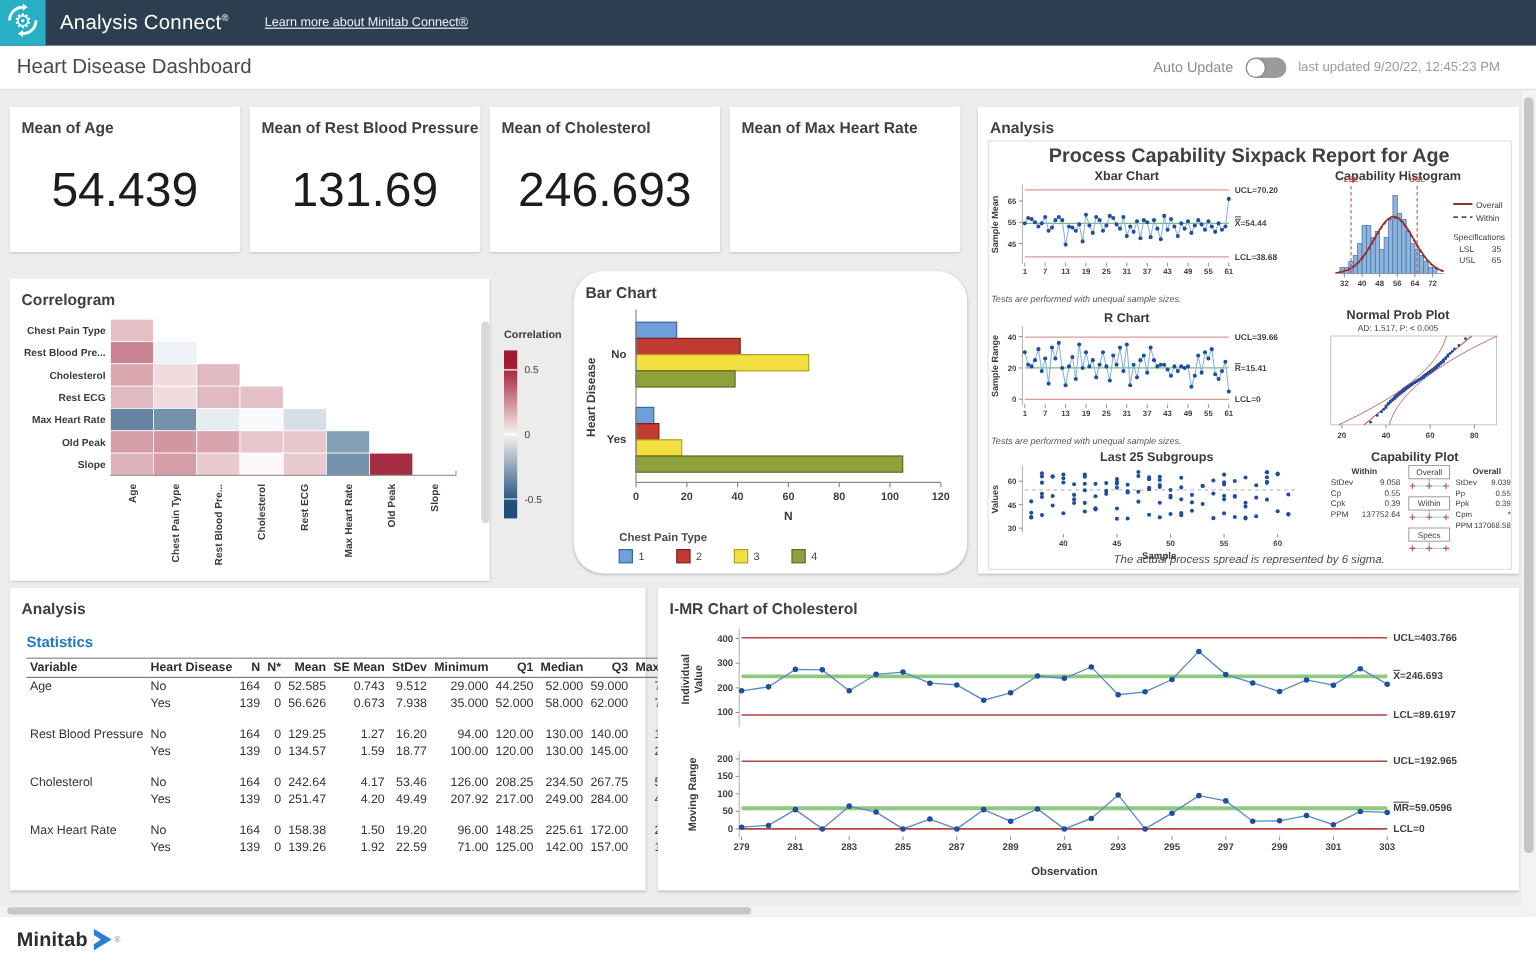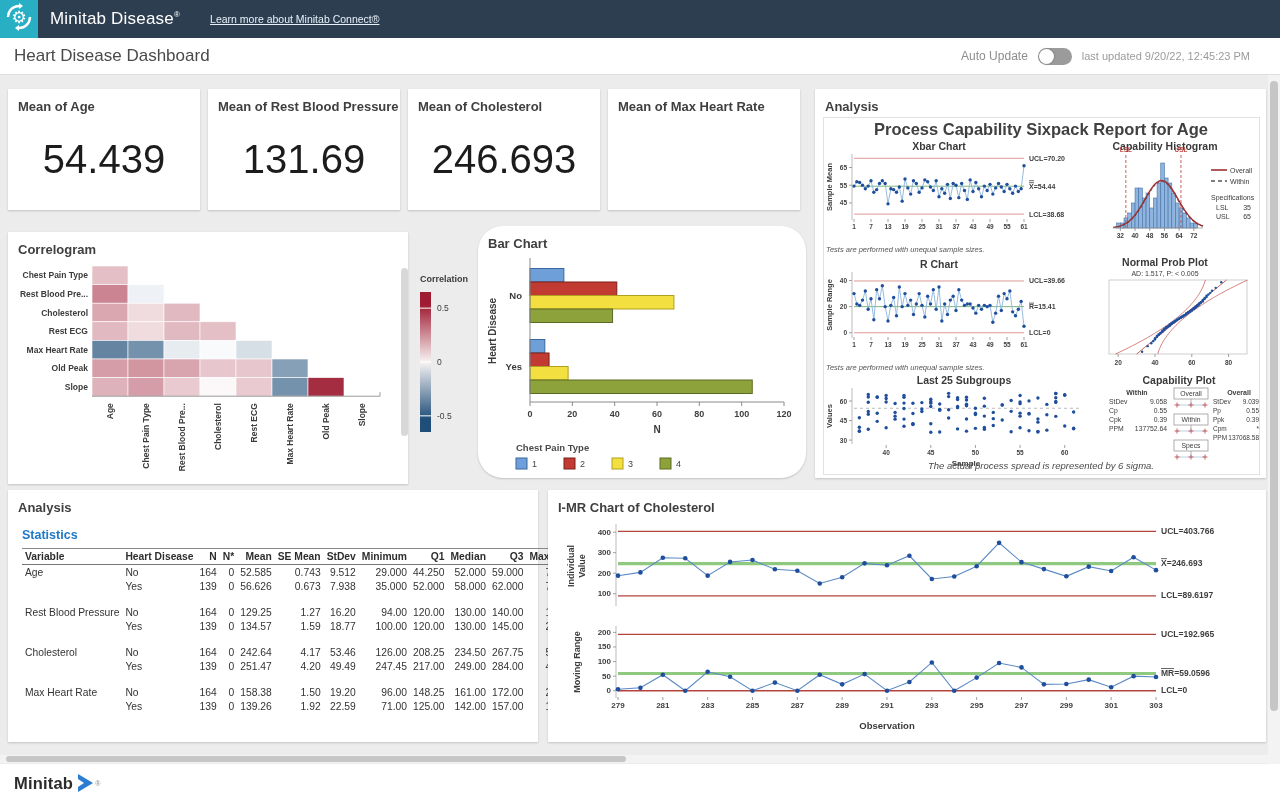--- a/index.html
+++ b/index.html
@@ -52,21 +52,21 @@
       <span>
         <svg width="30" height="30" viewBox="0 0 30 30">
           <text x="15" y="21" text-anchor="middle" font-size="17" fill="#ffffff">⚙</text>
           <path d="M4 15 A11 11 0 0 1 15 4" stroke="#fff" stroke-width="2.4" fill="none"></path>
           <path d="M26 15 A11 11 0 0 1 15 26" stroke="#fff" stroke-width="2.4" fill="none"></path>
           <path d="M15 1 L19 4 L15 7 Z" fill="#fff"></path>
           <path d="M15 23 L11 26 L15 29 Z" fill="#fff"></path>
         </svg>
       </span>
     </div>
-    <span class="brand"><span>Minitab Disease</span><sup>®</sup></span>
+    <span class="brand"><span>Analysis Connect</span><sup>®</sup></span>
     <a class="nav-link">Learn more about Minitab Connect®</a>
   </div>
 
   <div class="header">
     <span class="page-title">Heart Disease Dashboard</span>
     <div class="header-right">
       <span class="auto-label">Auto Update</span>
       <div class="toggle">
           <div class="knob"></div>
         </div>
@@ -859,40 +859,40 @@
             <td class="num">564.00</td>
           </tr>
           <tr>
             <td></td>
             <td>Yes</td>
             <td class="num">139</td>
             <td class="num">0</td>
             <td class="num">251.47</td>
             <td class="num">4.20</td>
             <td class="num">49.49</td>
-            <td class="num">247.45</td>
+            <td class="num">207.92</td>
             <td class="num">217.00</td>
             <td class="num">249.00</td>
             <td class="num">284.00</td>
             <td class="num">409.00</td>
           </tr>
           <tr class="spacer">
             <td colspan="12"></td>
           </tr>
           <tr>
             <td>Max Heart Rate</td>
             <td>No</td>
             <td class="num">164</td>
             <td class="num">0</td>
             <td class="num">158.38</td>
             <td class="num">1.50</td>
             <td class="num">19.20</td>
             <td class="num">96.00</td>
             <td class="num">148.25</td>
-            <td class="num">161.00</td>
+            <td class="num">225.61</td>
             <td class="num">172.00</td>
             <td class="num">202.00</td>
           </tr>
           <tr>
             <td></td>
             <td>Yes</td>
             <td class="num">139</td>
             <td class="num">0</td>
             <td class="num">139.26</td>
             <td class="num">1.92</td>

